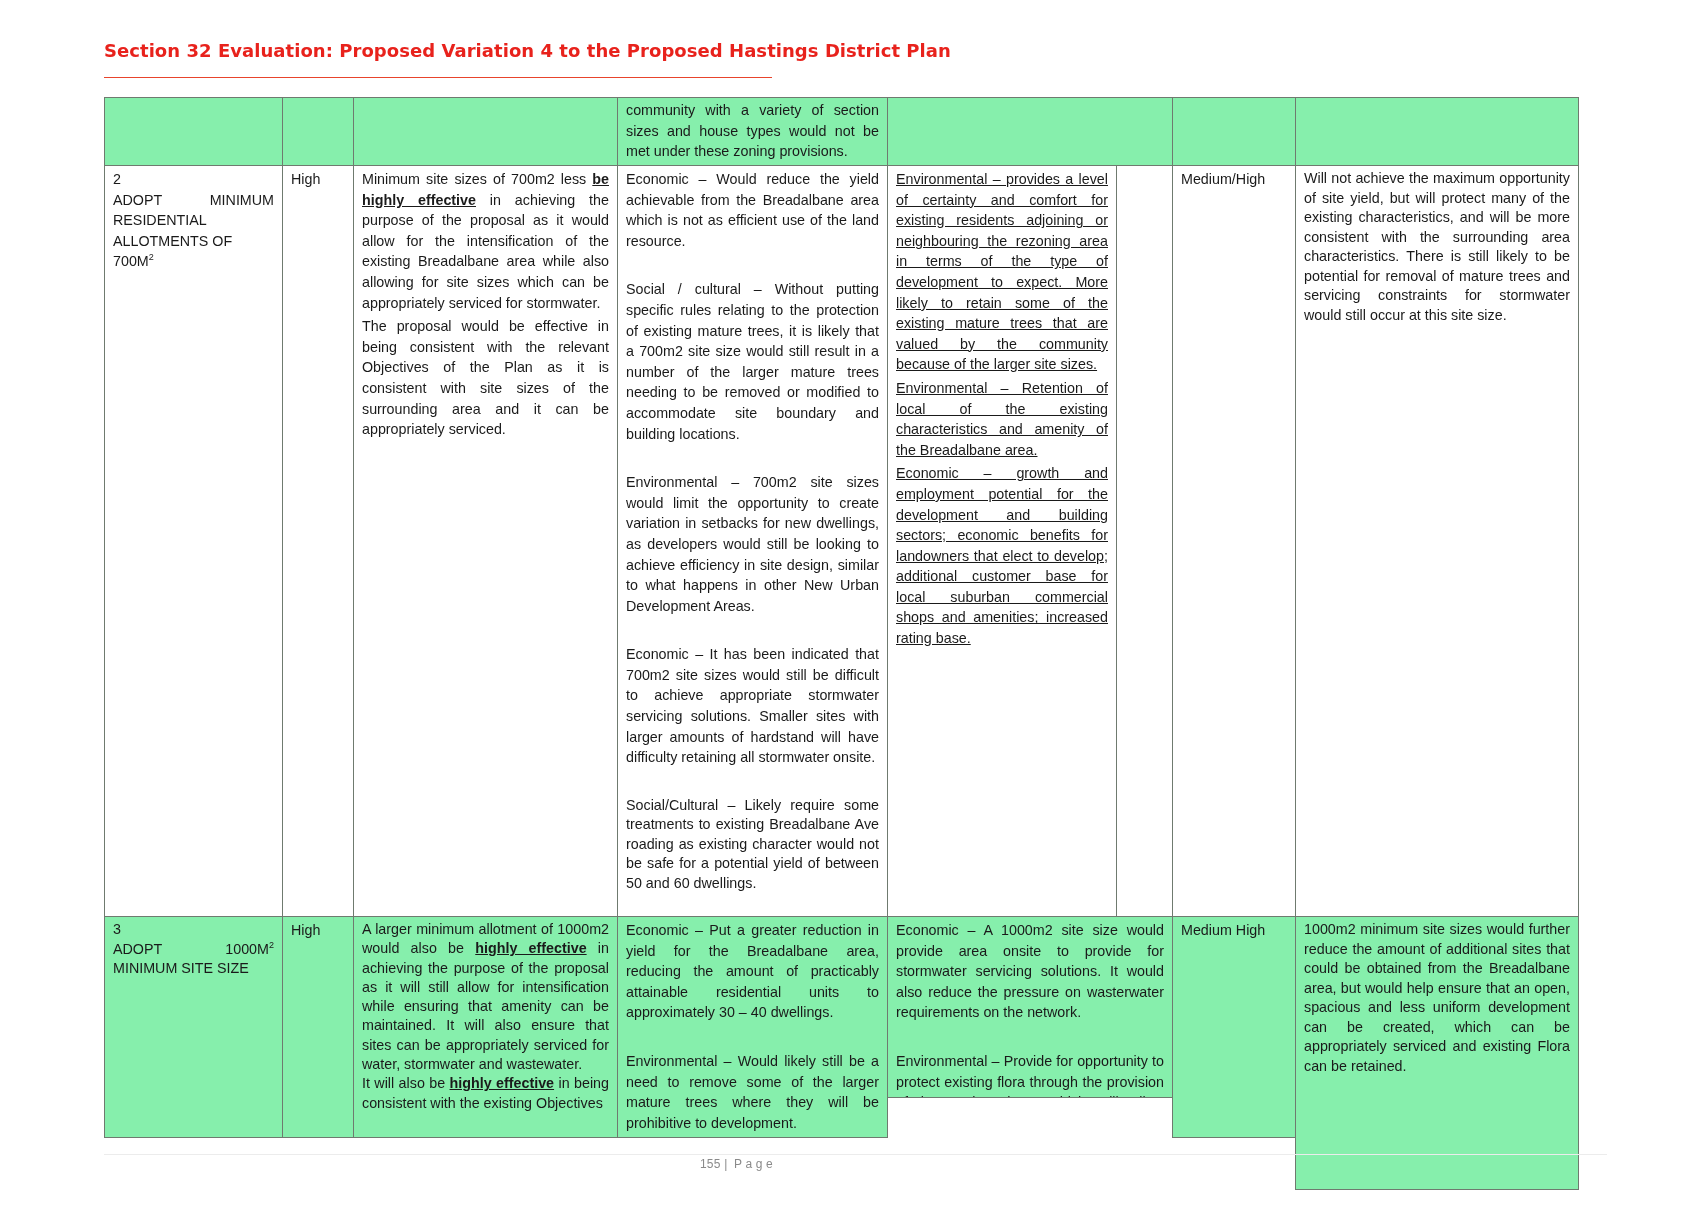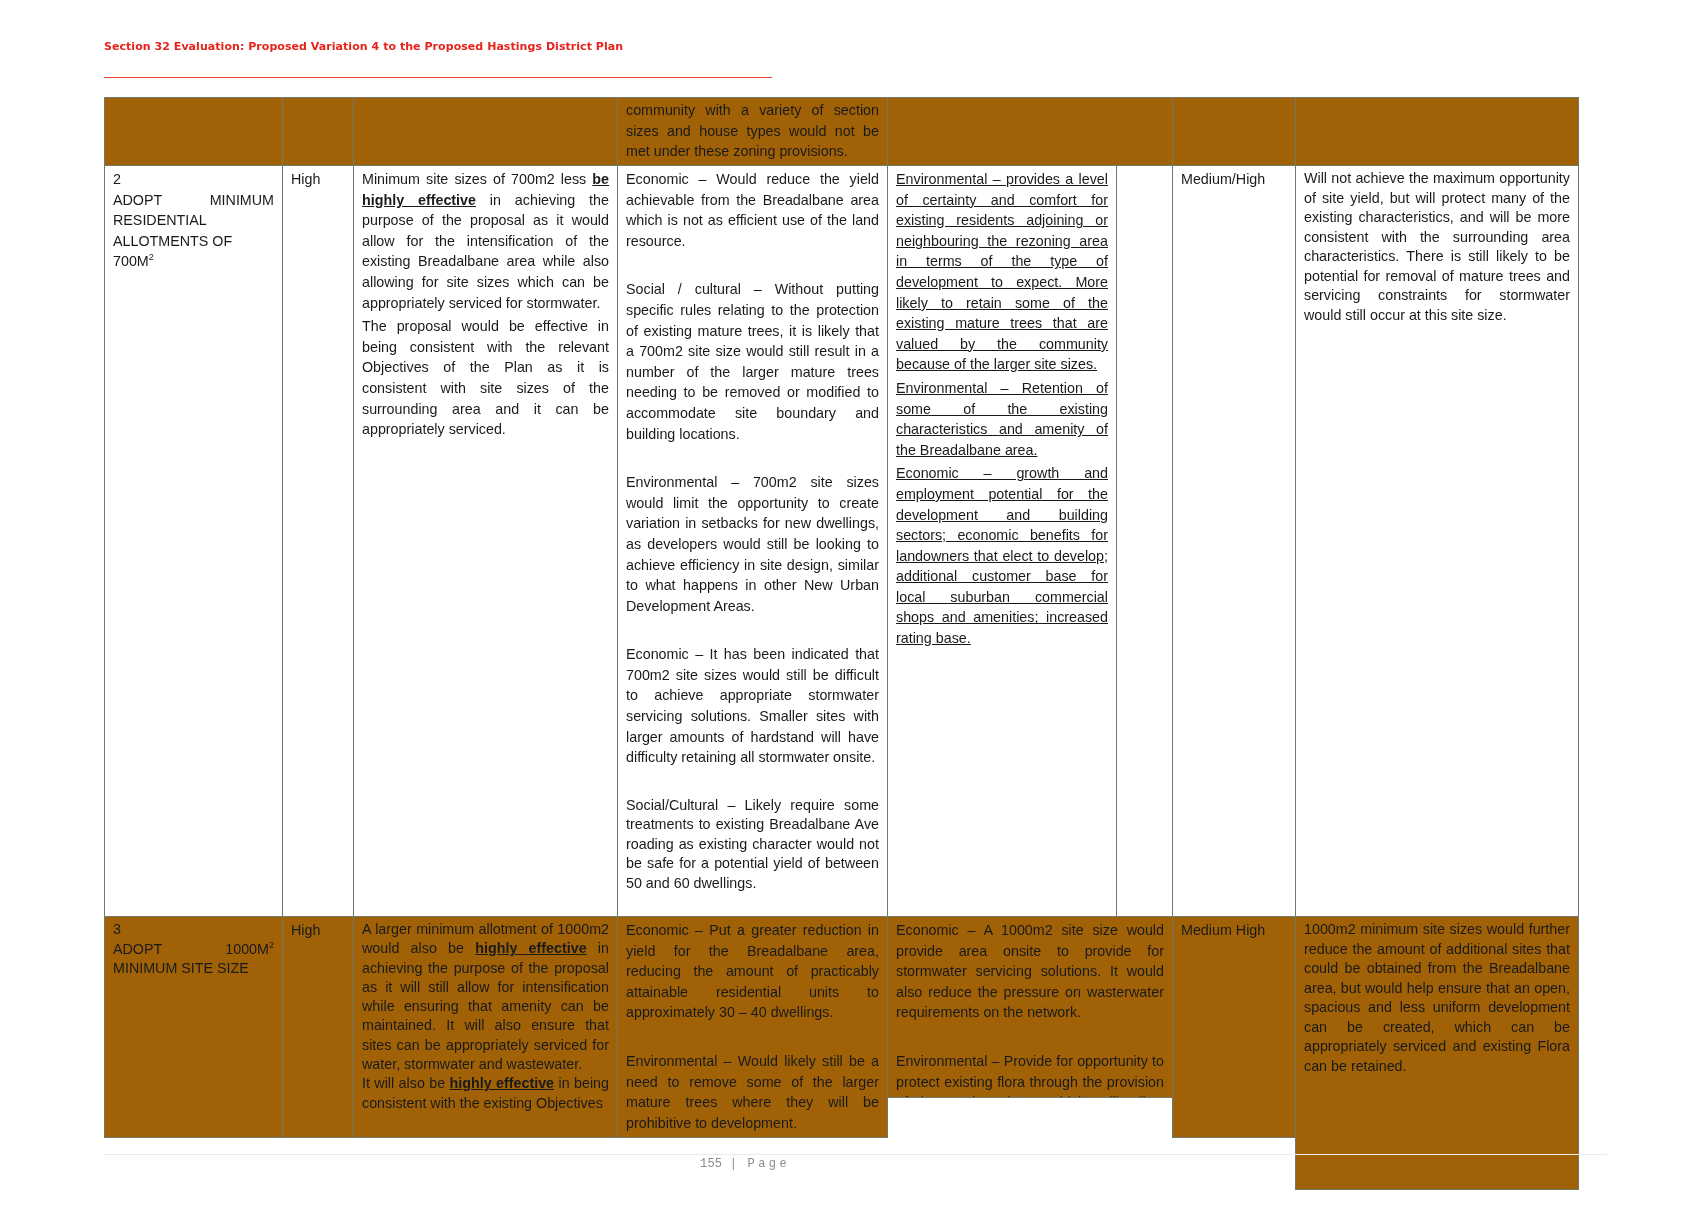--- a/index.html
+++ b/index.html
@@ -1,32 +1,32 @@
 <!DOCTYPE html>
 <html><head>
 <meta charset="utf-8">
 <style>
   html, body { margin:0; padding:0; background:#ffffff; }
   body { width:1707px; height:1207px; position:relative; overflow:hidden;
          font-family:"Liberation Sans", sans-serif; color:#1a1a1a; }
   .doc-title { position:absolute; left:104px; top:40px; font-family:"DejaVu Sans", sans-serif;
-               font-weight:bold; font-size:11px; color:#e8221c; letter-spacing:0.05px; white-space:nowrap; }
+               font-weight:bold; font-size:18px; color:#e8221c; letter-spacing:0.05px; white-space:nowrap; }
   .title-rule { position:absolute; left:104px; top:77px; width:668px; height:0; border-top:1.5px solid #e8442c; }
   .tbl { position:absolute; left:104px; top:97px; width:1475px; height:1041px; }
   .cell { position:absolute; box-sizing:border-box; border:1px solid #6f7a6f; padding:3px 8px 0 8px;
           font-size:14.3px; line-height:20.6px; overflow:hidden; }
-  .green { background:#a16207; }
+  .green { background:#86efac; }
   .white { background:#ffffff; }
   .j { text-align:justify; }
   .para { margin:0; }
   .gap-s { margin-top:3px; }
   .gap-l { margin-top:28px; }
   .bu { font-weight:bold; text-decoration:underline; }
   .footer-rule { position:absolute; left:104px; top:1154px; width:1503px; height:0; border-top:1.5px solid #ececec; }
-  .page-num { position:absolute; left:700px; top:1157px; font-size:12px; color:#8a8a8a; letter-spacing:0.2px;font-family:Liberation Mono, monospace; }
+  .page-num { position:absolute; left:700px; top:1157px; font-size:12px; color:#8a8a8a; letter-spacing:0.2px; }
   .page-num .pg { letter-spacing:3.5px; margin-left:3px; }
   sup { font-size:9px; line-height:0; vertical-align:6px; }
   .opt-line { display:block; }
   .spread { display:flex; justify-content:space-between; }
 </style>
 </head>
 <body>
 
 <div class="doc-title">Section 32 Evaluation: Proposed Variation 4 to the Proposed Hastings District Plan</div>
 <div class="title-rule"></div>
@@ -61,21 +61,21 @@
   </div>
   <div class="cell white j" style="left:513px;top:68px;width:271px;height:752px;">
     <p class="para">Economic – Would reduce the yield achievable from the Breadalbane area which is not as efficient use of the land resource.</p>
     <p class="para gap-l">Social / cultural – Without putting specific rules relating to the protection of existing mature trees, it is likely that a 700m2 site size would still result in a number of the larger mature trees needing to be removed or modified to accommodate site boundary and building locations.</p>
     <p class="para gap-l">Environmental – 700m2 site sizes would limit the opportunity to create variation in setbacks for new dwellings, as developers would still be looking to achieve efficiency in site design, similar to what happens in other New Urban Development Areas.</p>
     <p class="para gap-l">Economic – It has been indicated that 700m2 site sizes would still be difficult to achieve appropriate stormwater servicing solutions. Smaller sites with larger amounts of hardstand will have difficulty retaining all stormwater onsite.</p>
     <p class="para gap-l" style="line-height:19.5px;">Social/Cultural – Likely require some treatments to existing Breadalbane Ave roading as existing character would not be safe for a potential yield of between 50 and 60 dwellings.</p>
   </div>
   <div class="cell white j" style="left:783px;top:68px;width:230px;height:752px;text-decoration:underline;">
     <p class="para">Environmental – provides a level of certainty and comfort for existing residents adjoining or neighbouring the rezoning area in terms of the type of development to expect.  More likely to retain some of the existing mature trees that are valued by the community because of the larger site sizes.</p>
-    <p class="para gap-s">Environmental – Retention of some of the existing characteristics and amenity of the Breadalbane area.</p>
+    <p class="para gap-s">Environmental – Retention of local of the existing characteristics and amenity of the Breadalbane area.</p>
     <p class="para gap-s">Economic – growth and employment potential for the development and building sectors; economic benefits for landowners that elect to develop; additional customer base for local suburban commercial shops and amenities; increased rating base.</p>
   </div>
   <div class="cell white" style="left:1068px;top:68px;width:124px;height:752px;">
     <span>Medium/High</span>
   </div>
   <div class="cell white j" style="left:1191px;top:68px;width:284px;height:752px;line-height:19.5px;">
     <p class="para">Will not achieve the maximum opportunity of site yield, but will protect many of the existing characteristics, and will be more consistent with the surrounding area characteristics. There is still likely to be potential for removal of mature trees and servicing constraints for stormwater would still occur at this site size.</p>
   </div>
 
   <div class="cell green" style="left:0;top:819px;width:179px;height:222px;line-height:19.5px;">

